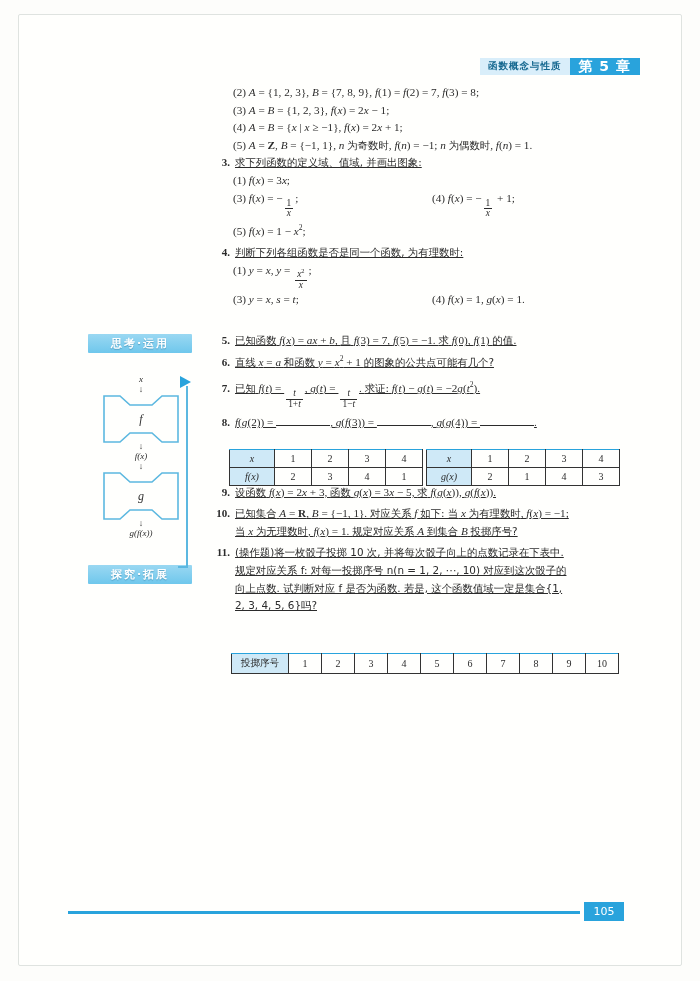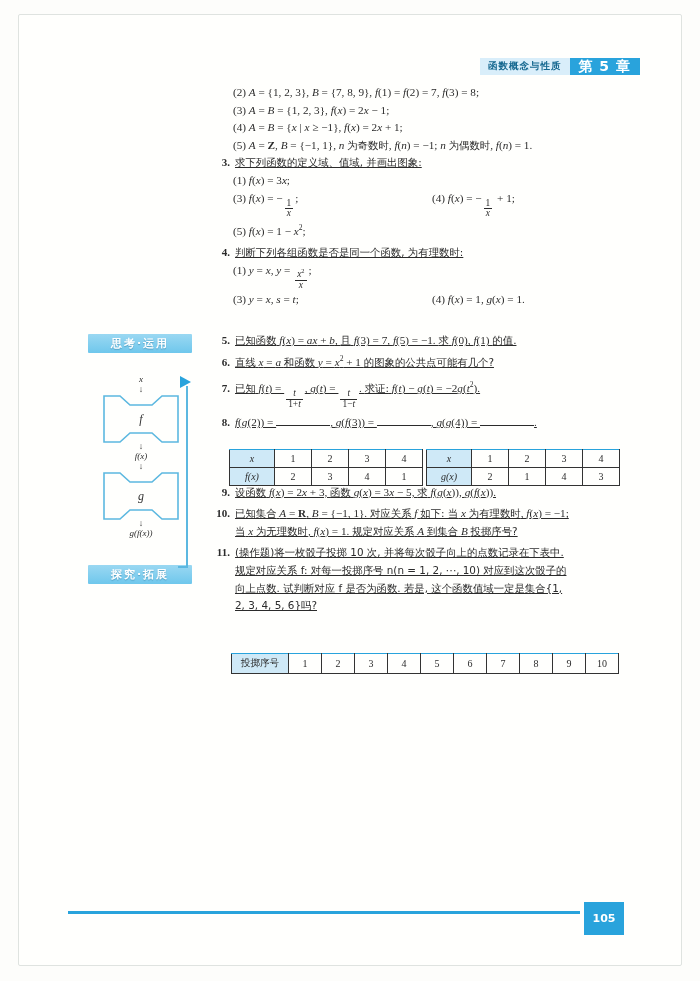--- a/index.html
+++ b/index.html
@@ -88,23 +88,23 @@
   .t8 td{width:36px;}
   .t8 td.hd{width:44px;}
   .t11{position:absolute;left:231px;top:653px;}
   .t11 td{width:32px;height:19px;}
   .t11 td.hd{width:56px;background:#cfe9f7;font-style:normal;
              font-family:"DejaVu Sans","Liberation Sans",sans-serif;font-size:9.6px;}
 
   
   .foot-rule{position:absolute;left:68px;top:911px;width:512px;height:3px;background:#29a3dc;}
   .foot-pg{
-    position:absolute;left:584px;top:902px;width:40px;height:33px;background:#29a3dc;
+    position:absolute;left:584px;top:902px;width:40px;height:19px;background:#29a3dc;
     color:#fff;font-family:"DejaVu Sans","Liberation Sans",sans-serif;font-size:11px;
-    font-weight:bold;display:flex;align-items:center;justify-content:center;
+    font-weight:normal;display:flex;align-items:center;justify-content:center;
   }
 </style>
 </head>
 <body>
 
 <div class="page-frame"></div>
 
 <div class="content">
 
   <div class="running-head">

